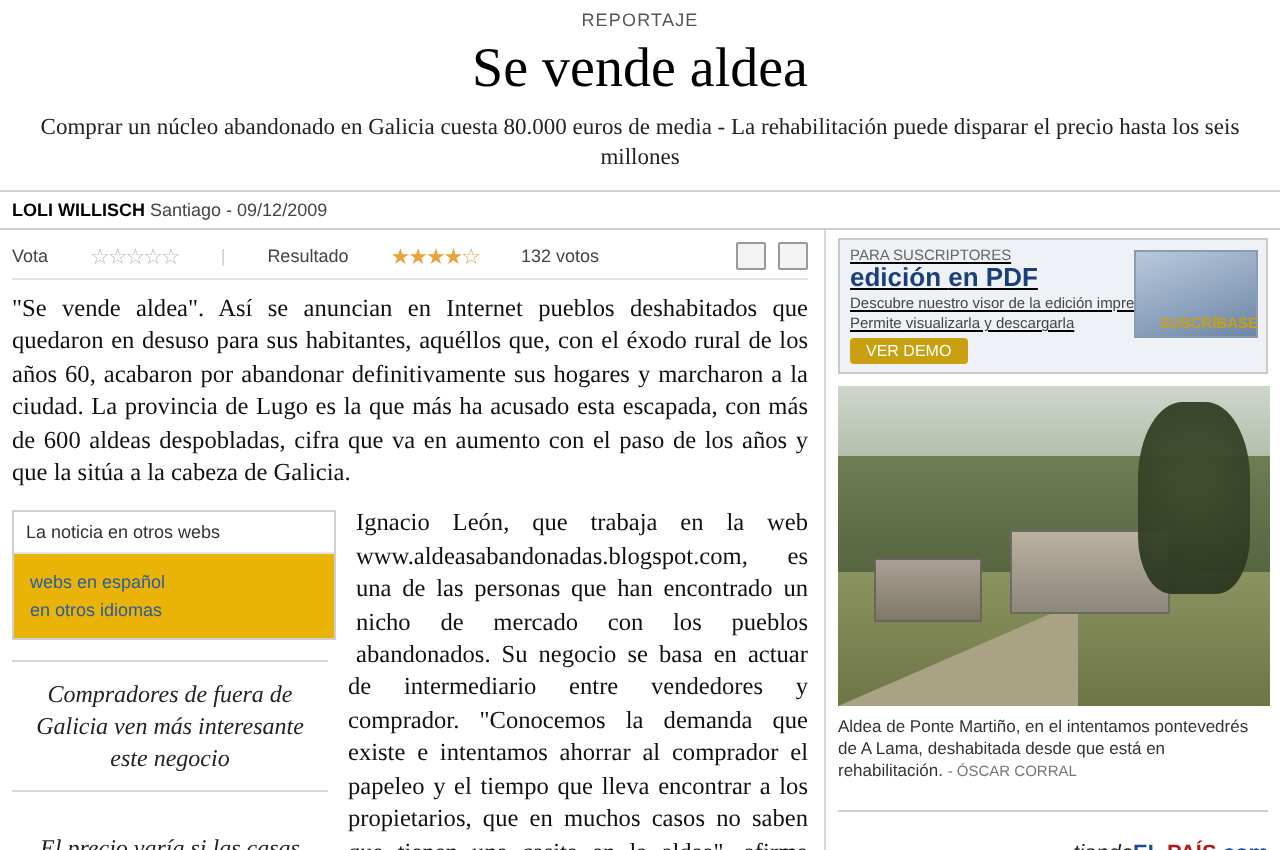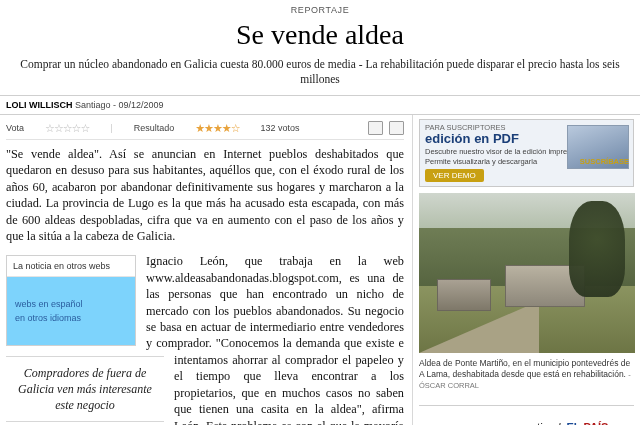--- a/index.html
+++ b/index.html
@@ -110,36 +110,36 @@
     margin: 0 0 9px 0;
     font-size: 12.3px;
     line-height: 16.4px;
     text-align: justify;
     color: #111;
   }
 
   
   .otherweb {
     float: left;
-    width: 130px;
+    width: 162px;
     border: 1px solid #d0d0d0;
     box-sizing: border-box;
     margin: 2px 10px 6px 0;
     background: #fff;
   }
   .otherweb .ow-title {
     font-family: "Liberation Sans", sans-serif;
     font-size: 9px;
     color: #333;
     padding: 5px 6px;
     border-bottom: 1px solid #e4e4e4;
   }
   .otherweb .ow-links {
-    background: #7dd3fc;
-    padding: 20px 8px;
+    background: #eab308;
+    padding: 7px 8px;
     font-family: "Liberation Sans", sans-serif;
     font-size: 9px;
     line-height: 14px;
   }
   .otherweb .ow-links a {
     color: #2a5d9e;
     text-decoration: none;
     display: block;
   }
   .pullquote {
@@ -160,20 +160,21 @@
   .pullquote.first { border-top: 1px solid #d7d7d7; }
 
   
   .promo {
     margin: 4px 6px 6px 6px;
     border: 1px solid #c9c9c9;
     background: #eef2f7;
     position: relative;
     height: 66px;
     overflow: hidden;
+    text-decoration: underline;
   }
   .promo .pr-top {
     font-family: "Liberation Sans", sans-serif;
     font-size: 7.5px;
     color: #666;
     padding: 3px 5px 0 5px;
   }
   .promo .pr-title {
     font-family: "Liberation Sans", sans-serif;
     font-size: 13px;
@@ -358,21 +359,21 @@
         <div class="sky"></div>
         <div class="hill"></div>
         <div class="field"></div>
         <div class="road"></div>
         <div class="ruin2"></div>
         <div class="ruin"></div>
         <div class="tree"></div>
       </div>
 
       <div class="caption">
-        <span>Aldea de Ponte Martiño, en el municipio pontevedrés de A Lama, deshabitada desde que está en rehabilitación.</span>
+        <span>Aldea de Ponte Martiño, en el intentamos pontevedrés de A Lama, deshabitada desde que está en rehabilitación.</span>
         <span class="credit">- ÓSCAR CORRAL</span>
       </div>
 
       <div class="tiendabar">
         <span class="t1">tienda</span><span class="t2">EL </span><span class="t3">PAÍS</span><span class="t2">.com</span>
       </div>
 
       <div class="tiendaitem">Aspirador de escritorio</div>
 
     </div>

